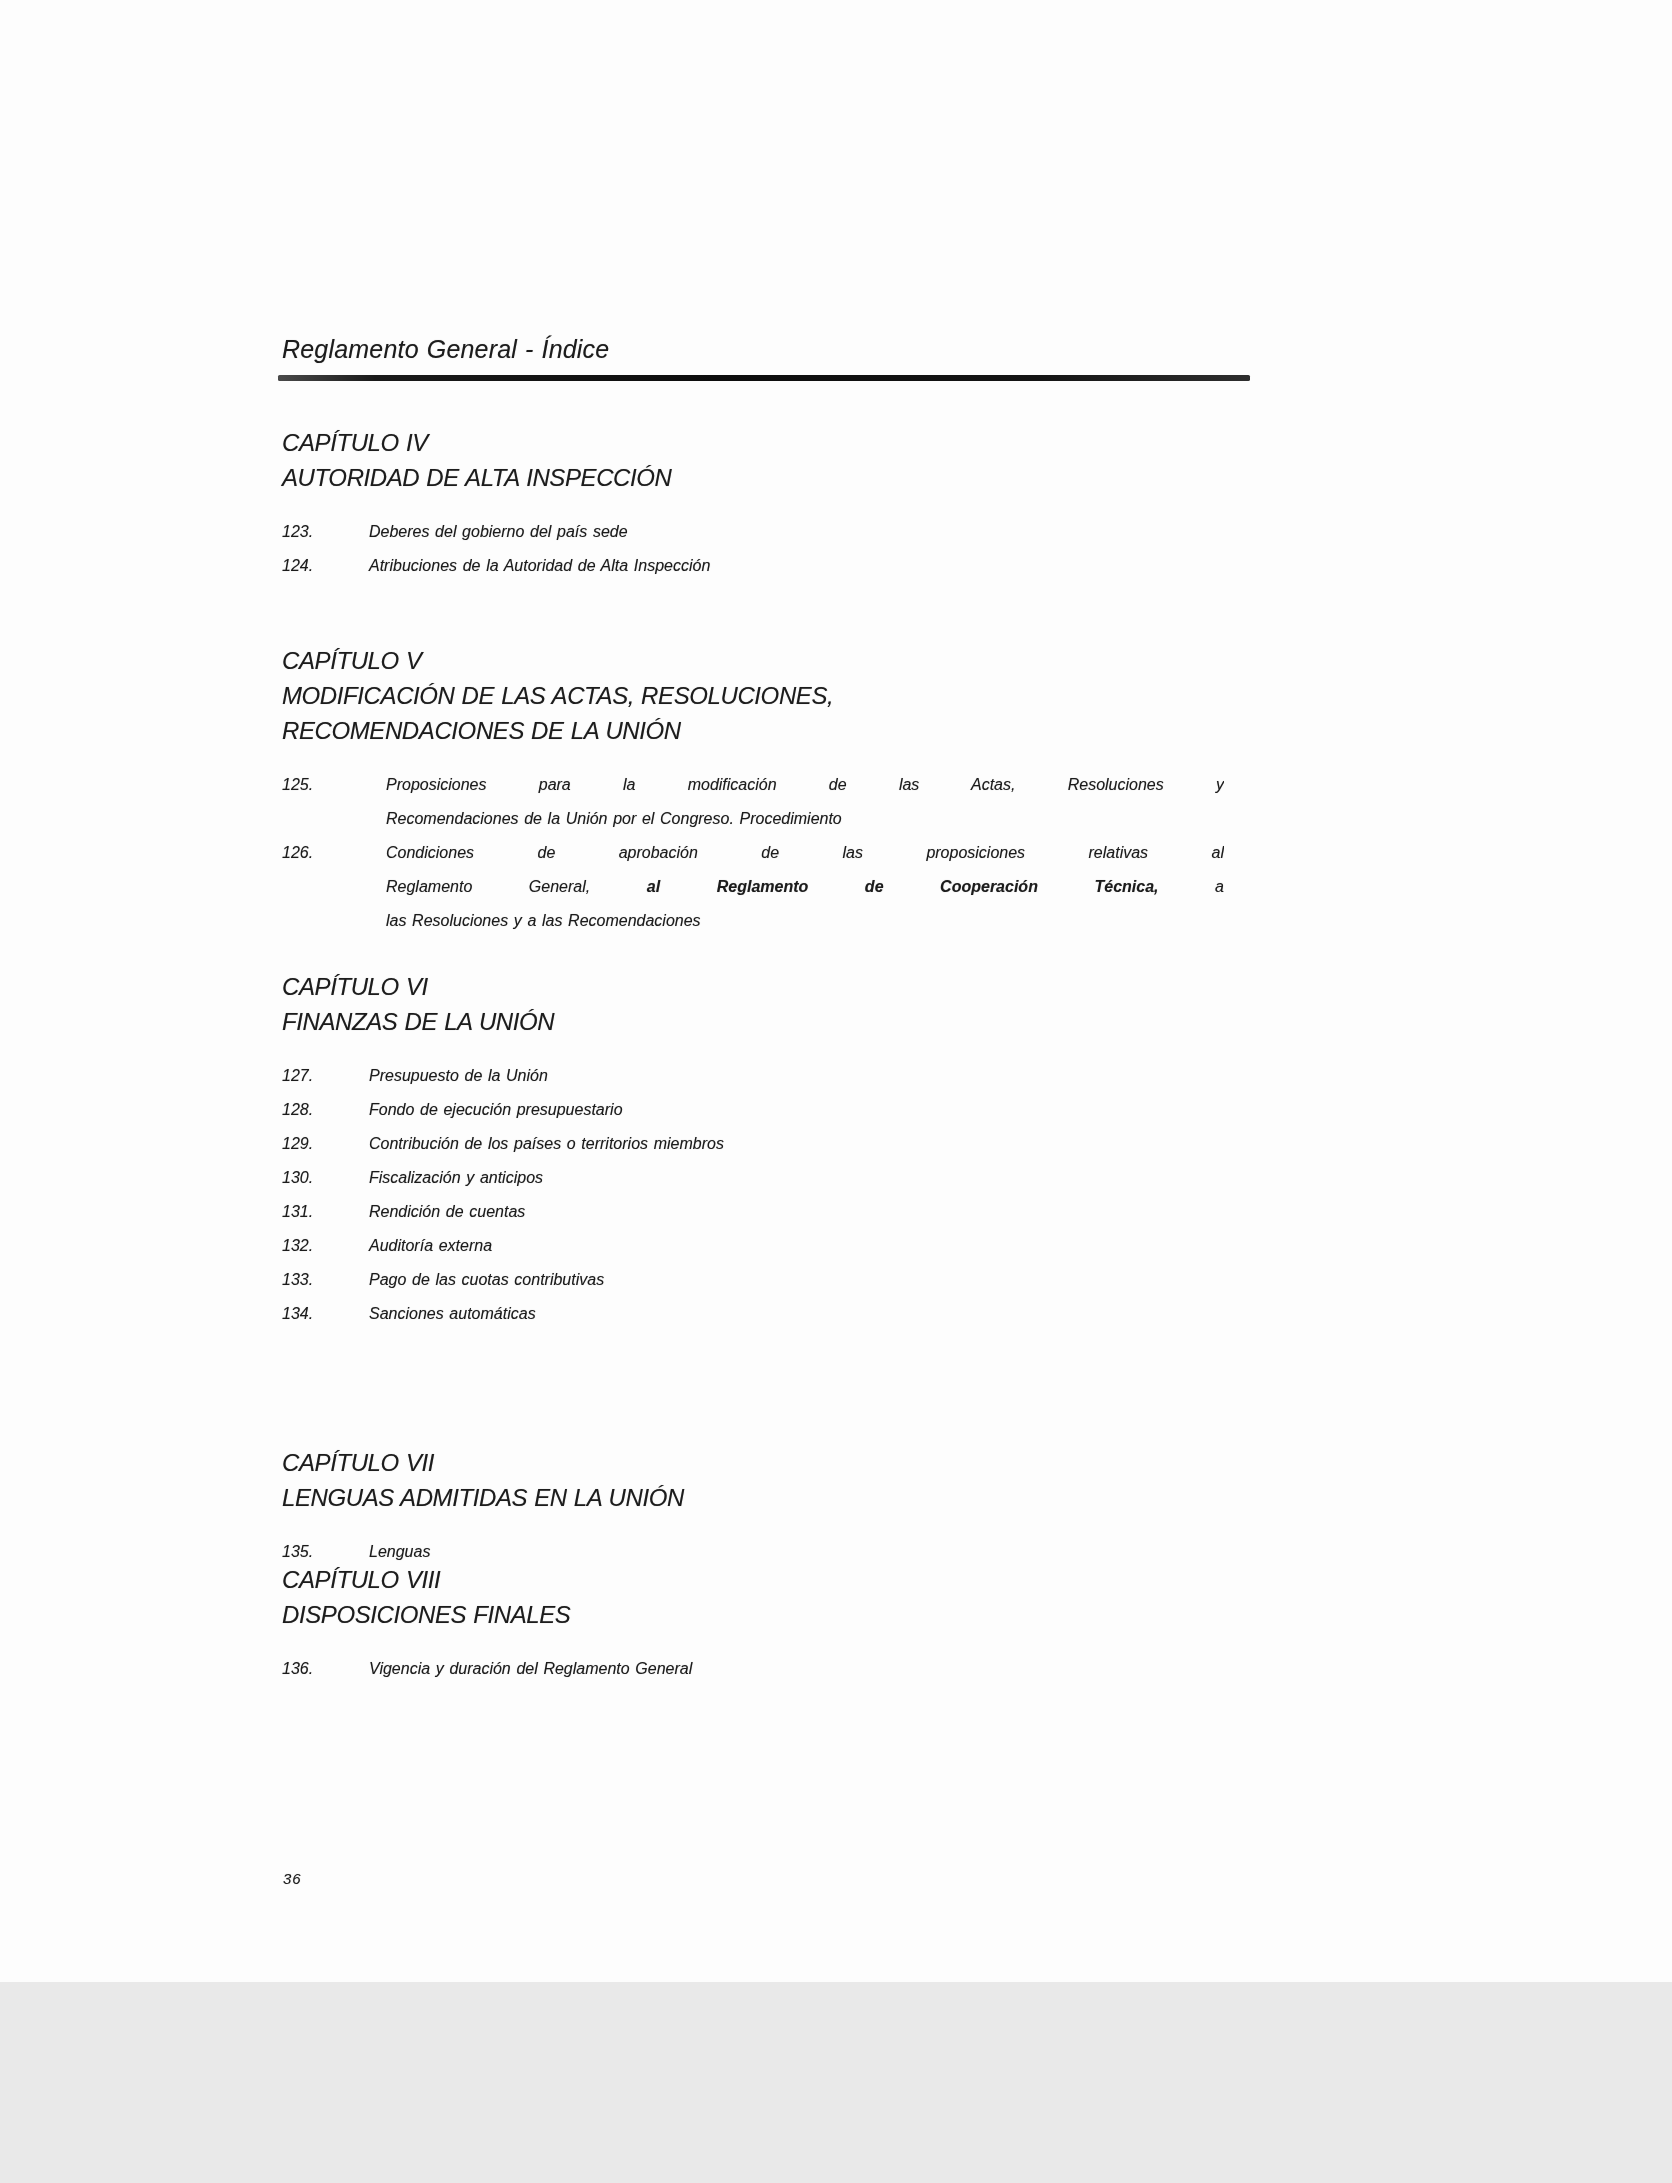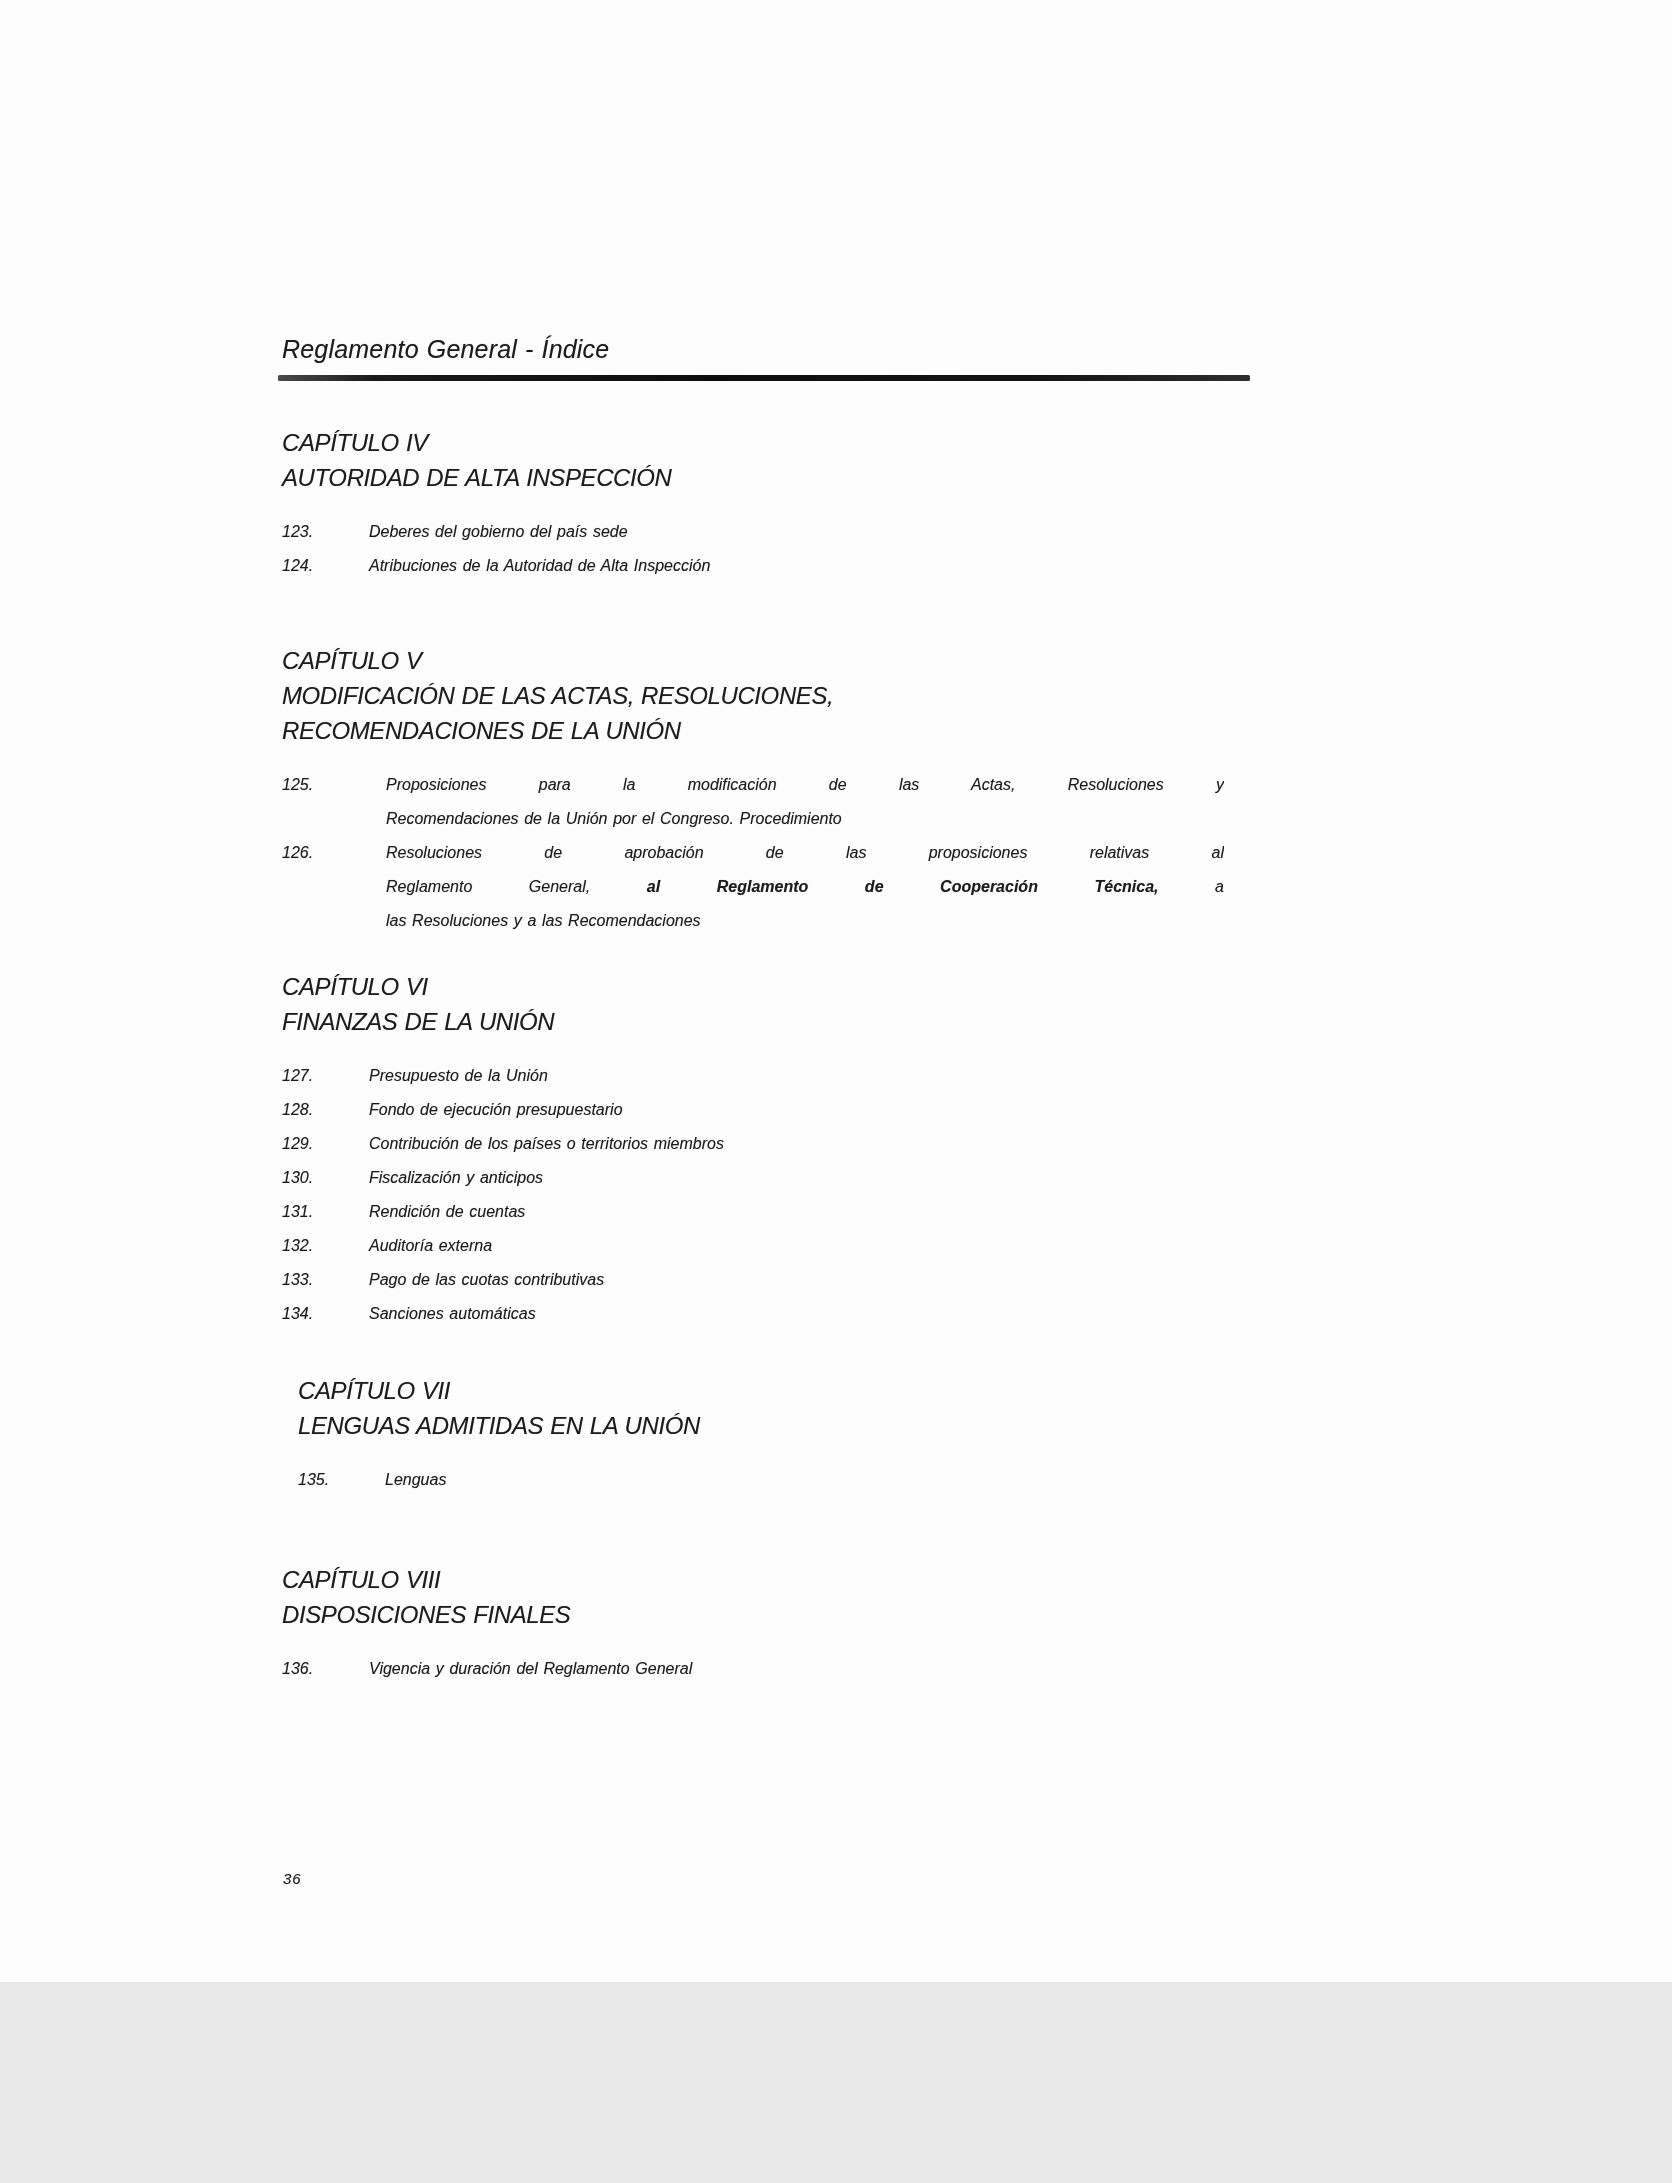--- a/index.html
+++ b/index.html
@@ -121,21 +121,21 @@
           <div class="toc-item">
             <span class="num">125.</span>
             <div class="txt">
               <div class="line just"><span>Proposiciones para la modificación de las Actas, Resoluciones y</span></div>
               <div class="line"><span>Recomendaciones de la Unión por el Congreso. Procedimiento</span></div>
             </div>
           </div>
           <div class="toc-item">
             <span class="num">126.</span>
             <div class="txt">
-              <div class="line just"><span>Resoluciones de aprobación de las proposiciones relativas al</span></div>
+              <div class="line just"><span>Condiciones de aprobación de las proposiciones relativas al</span></div>
               <div class="line just"><span>Reglamento General, </span><b>al Reglamento de Cooperación Técnica,</b><span> a</span></div>
               <div class="line"><span>las Resoluciones y a las Recomendaciones</span></div>
             </div>
           </div>
         </div>
       </section>
       <section class="chapter" style="top: 969px;">
         <h2 class="chapter-title">
           <div>CAPÍTULO VI</div>
           <div>FINANZAS DE LA UNIÓN</div>
@@ -184,21 +184,21 @@
             </div>
           </div>
           <div class="toc-item">
             <span class="num">134.</span>
             <div class="txt">
               <div class="line"><span>Sanciones automáticas</span></div>
             </div>
           </div>
         </div>
       </section>
-      <section class="chapter" style="top: 1373px; margin-left: 16px;">
+      <section class="chapter" style="top: 1445px;">
         <h2 class="chapter-title">
           <div>CAPÍTULO VII</div>
           <div>LENGUAS ADMITIDAS EN LA UNIÓN</div>
         </h2>
         <div class="items">
           <div class="toc-item">
             <span class="num">135.</span>
             <div class="txt">
               <div class="line"><span>Lenguas</span></div>
             </div>

